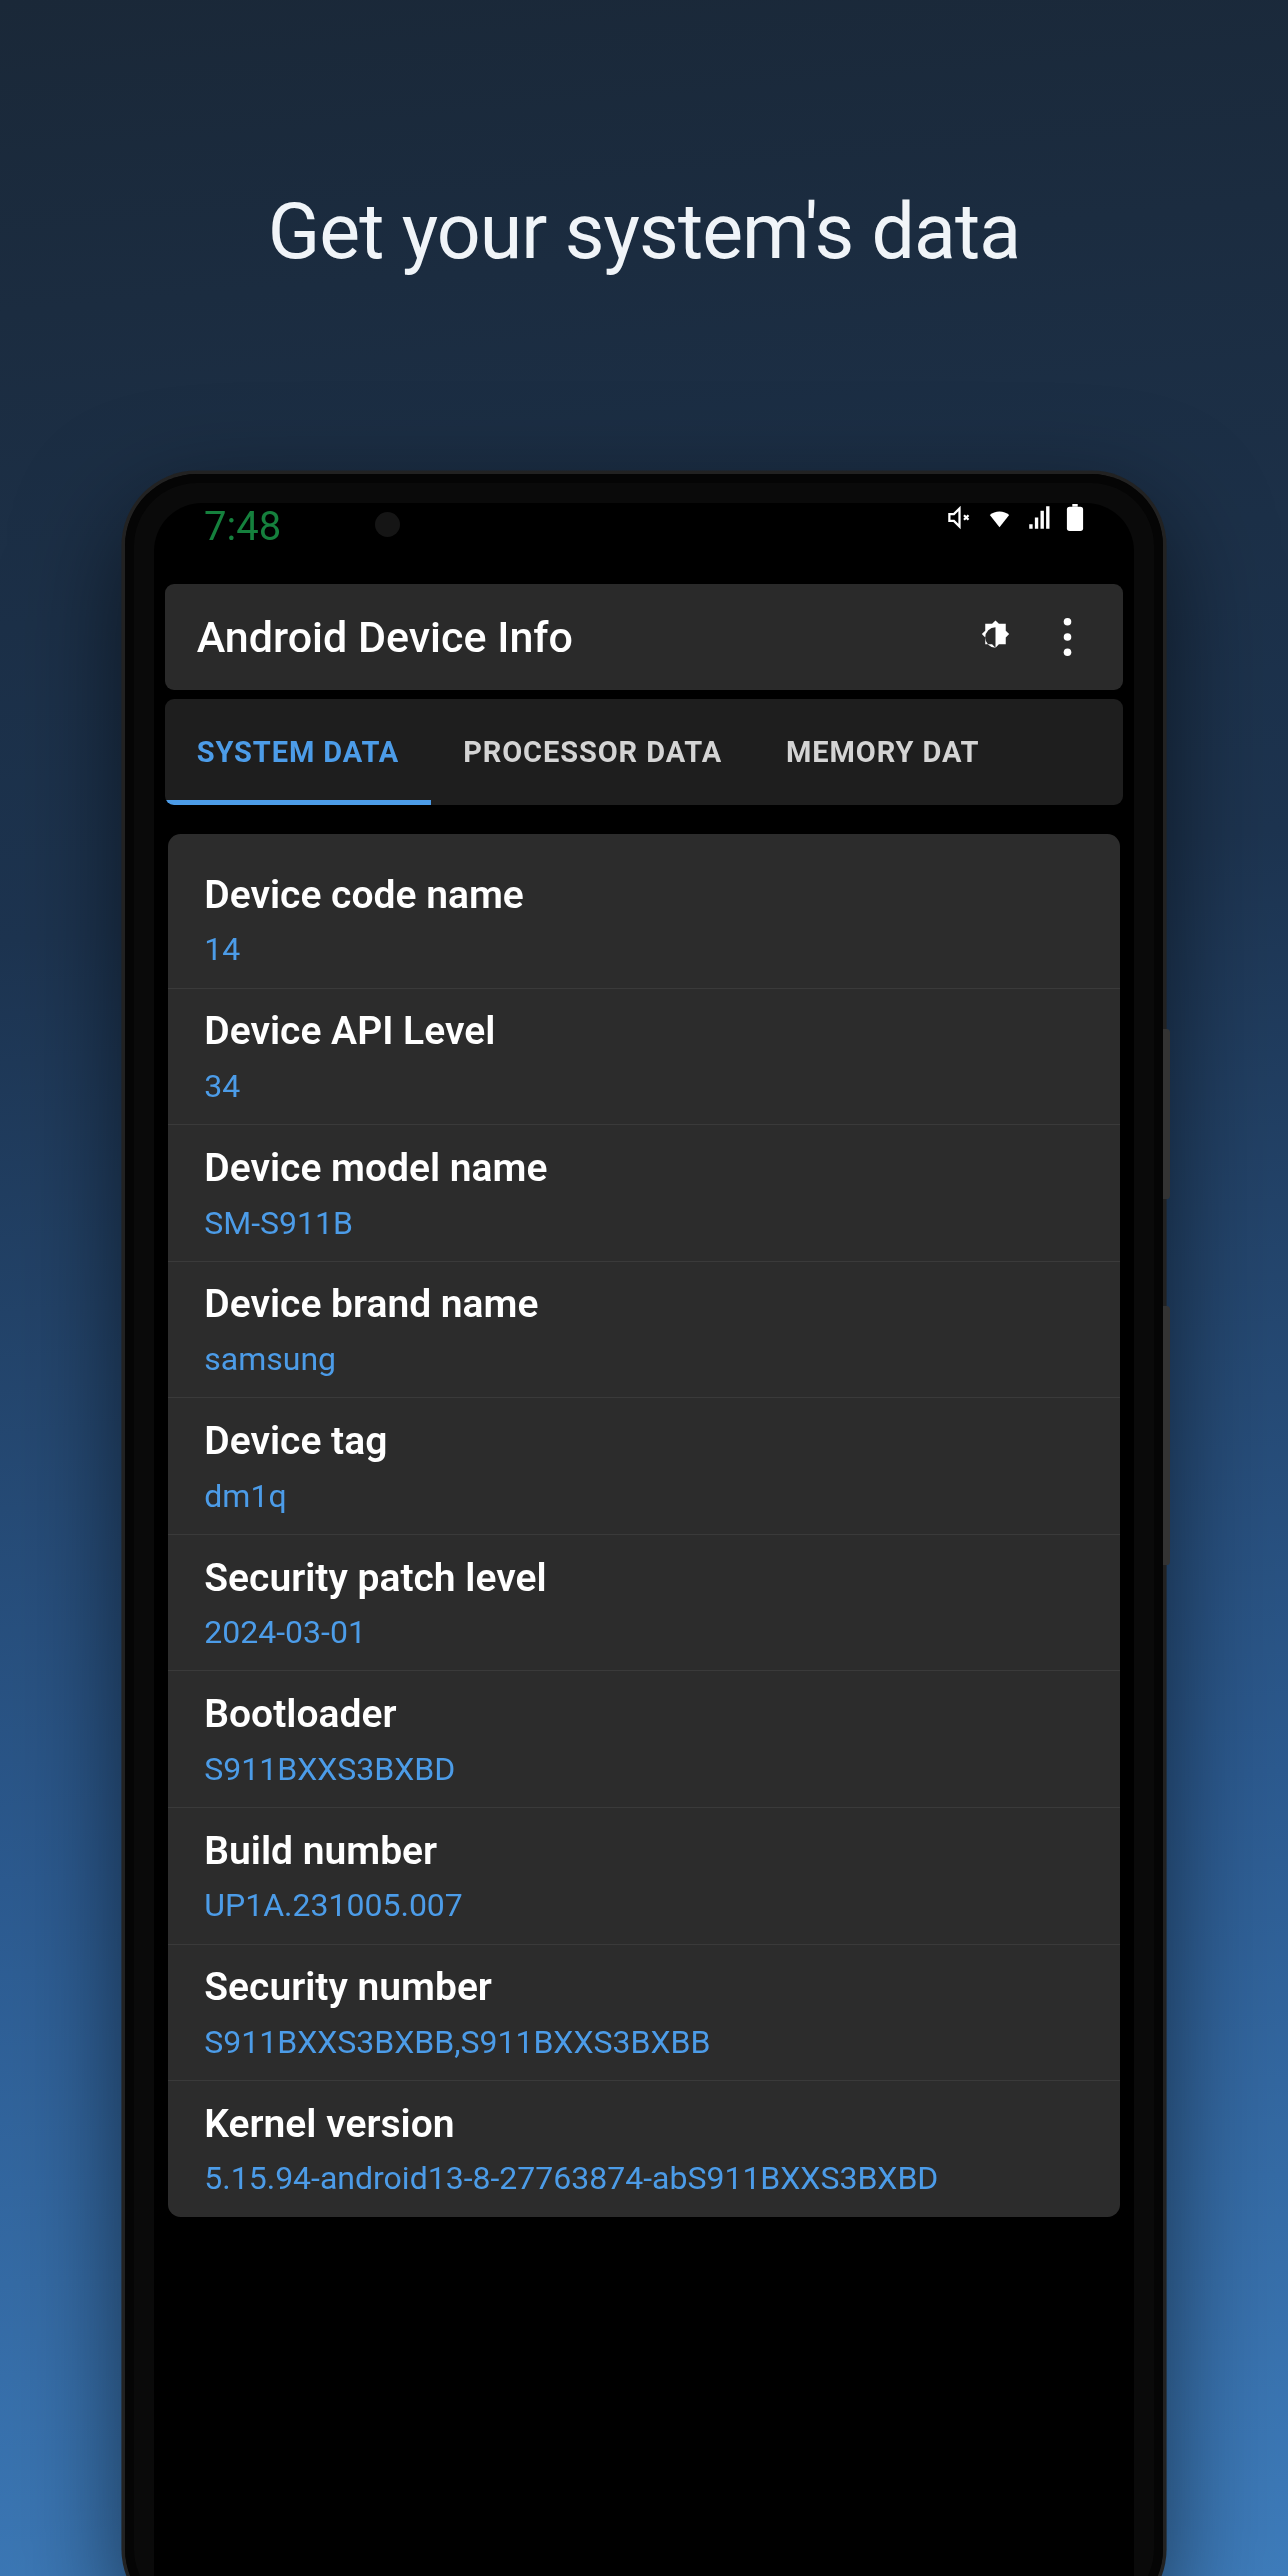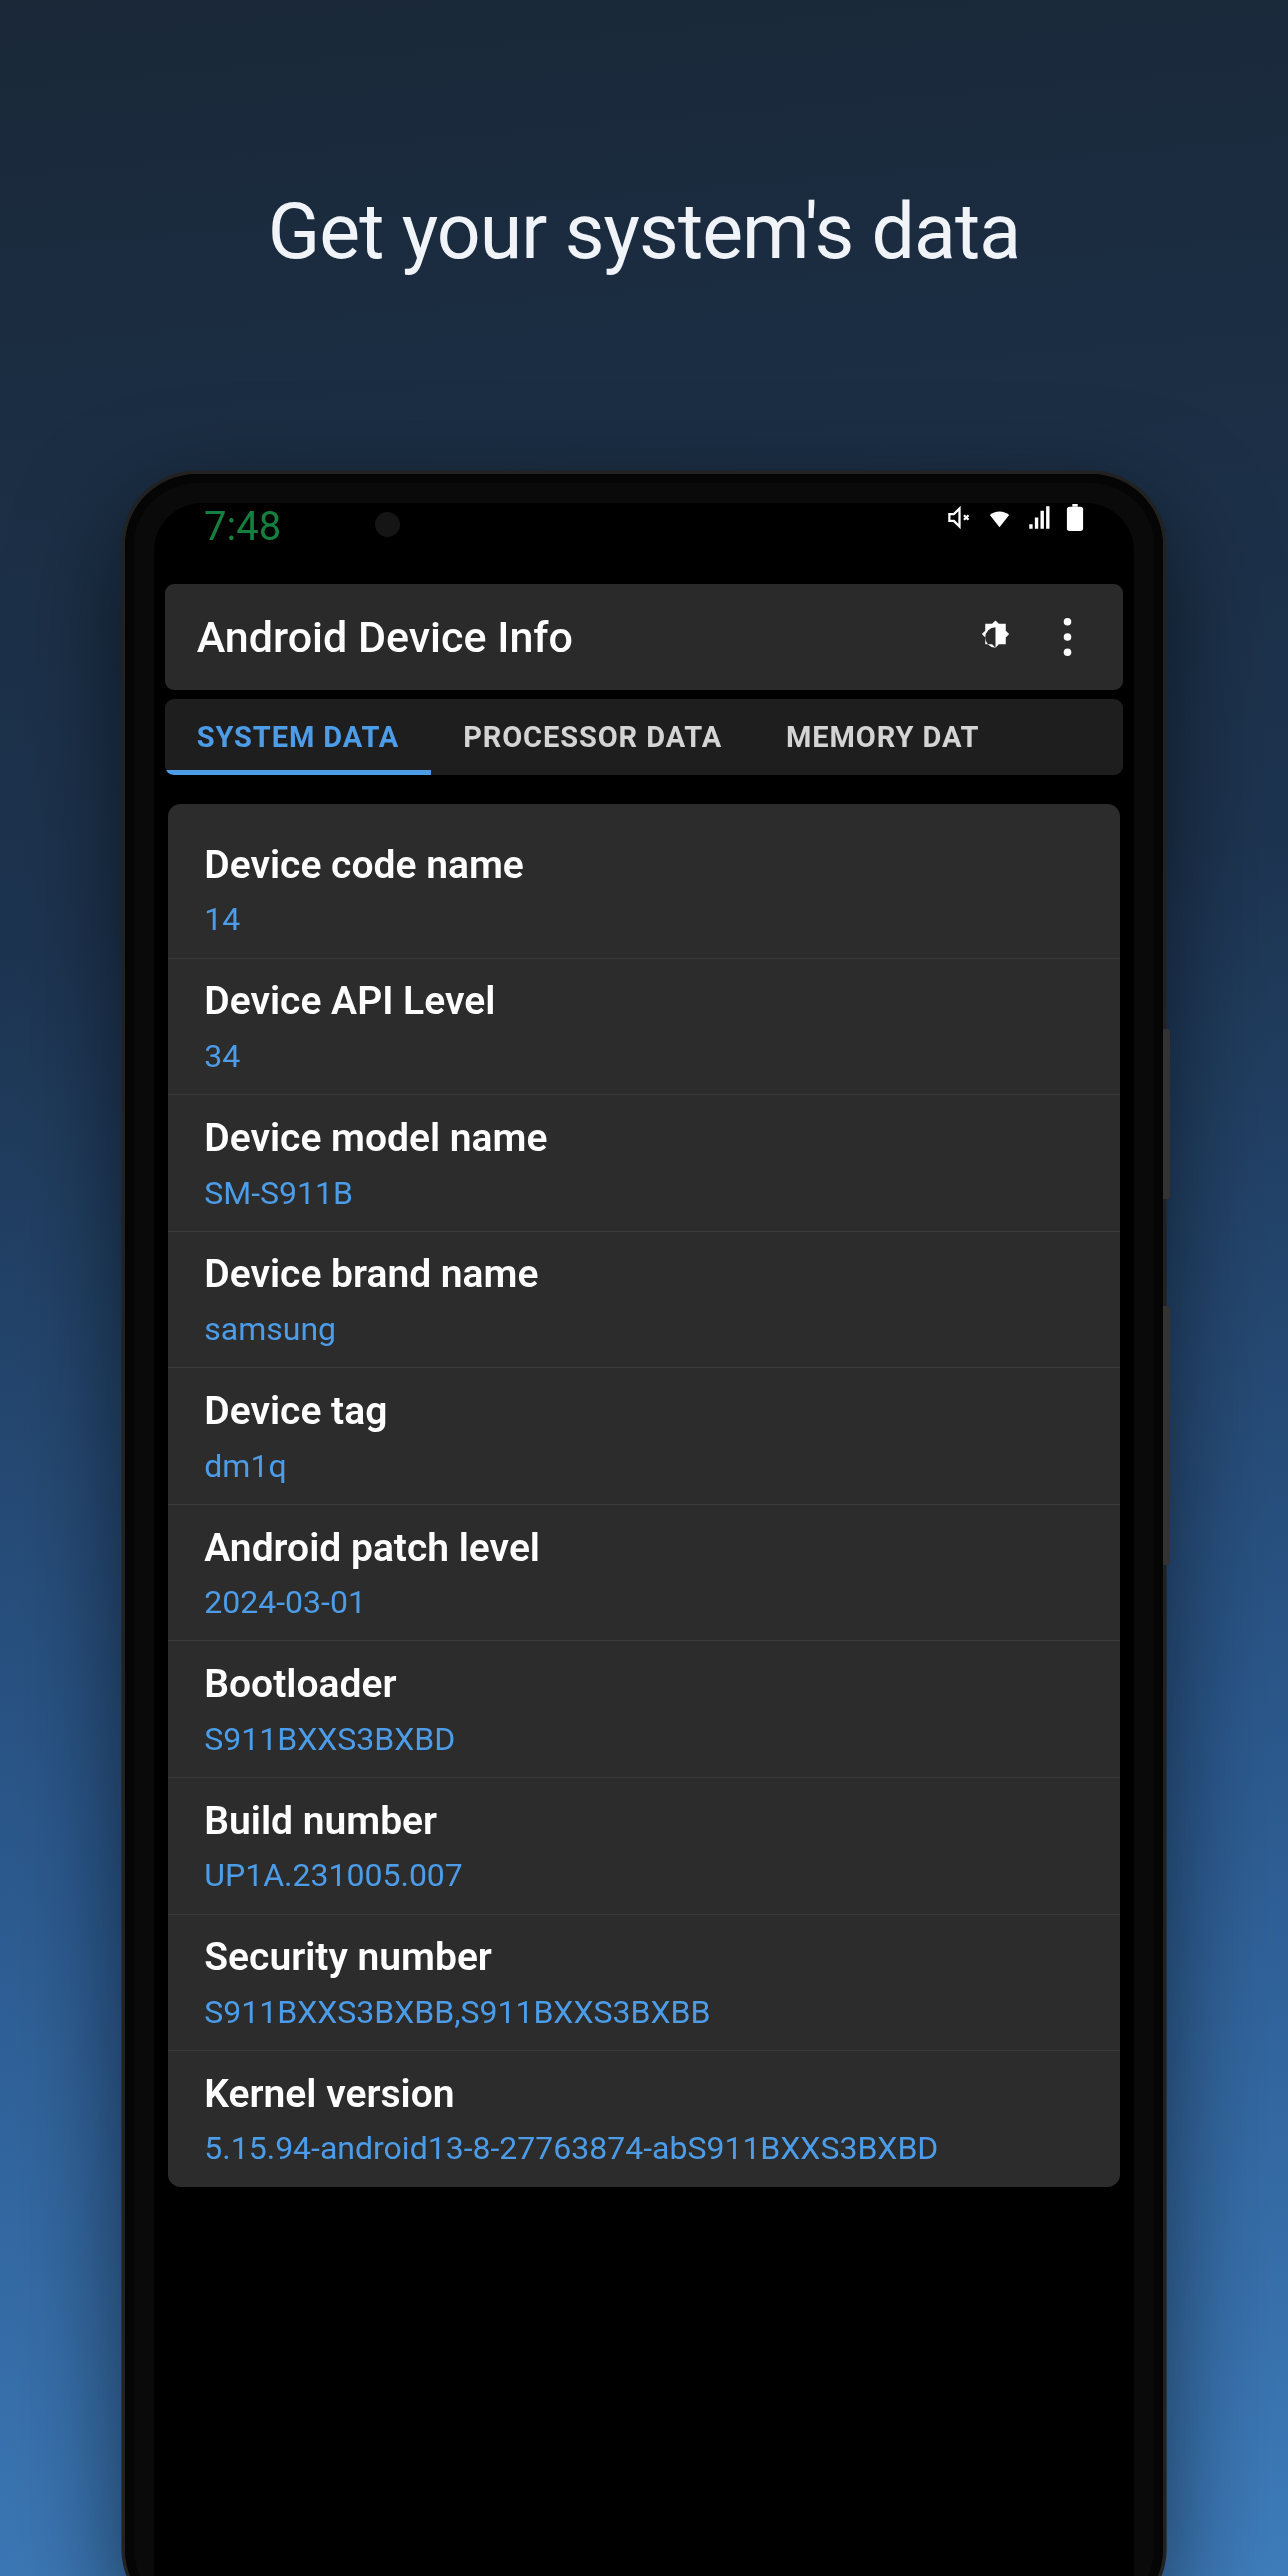--- a/index.html
+++ b/index.html
@@ -112,21 +112,21 @@
     height: 47px;
     display: flex;
     align-items: center;
     justify-content: center;
     color: #fff;
   }
   .tab-bar {
     margin: 5.4px 10.7px 0 10.7px;
     background: #1e1e1e;
     border-radius: 9px;
-    height: 76px;
+    height: 106px;
     display: flex;
     align-items: stretch;
     overflow: hidden;
   }
   .tab {
     padding: 0 32px;
     display: flex;
     align-items: center;
     color: #d4d4d4;
     font-size: 29px;
@@ -251,21 +251,21 @@
       </div>
       <div class="row">
         <div class="row-label">Device brand name</div>
         <div class="row-value">samsung</div>
       </div>
       <div class="row">
         <div class="row-label">Device tag</div>
         <div class="row-value">dm1q</div>
       </div>
       <div class="row">
-        <div class="row-label">Android patch level</div>
+        <div class="row-label">Security patch level</div>
         <div class="row-value">2024-03-01</div>
       </div>
       <div class="row">
         <div class="row-label">Bootloader</div>
         <div class="row-value">S911BXXS3BXBD</div>
       </div>
       <div class="row">
         <div class="row-label">Build number</div>
         <div class="row-value">UP1A.231005.007</div>
       </div>

